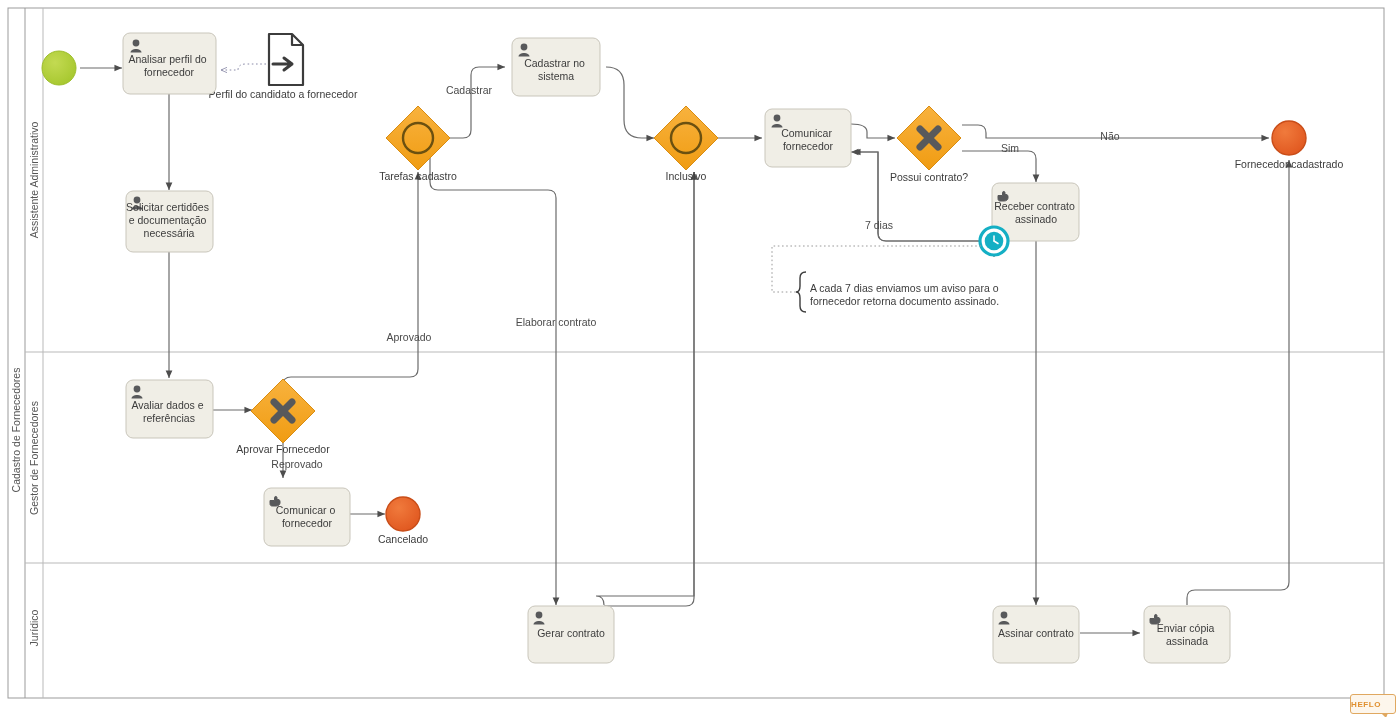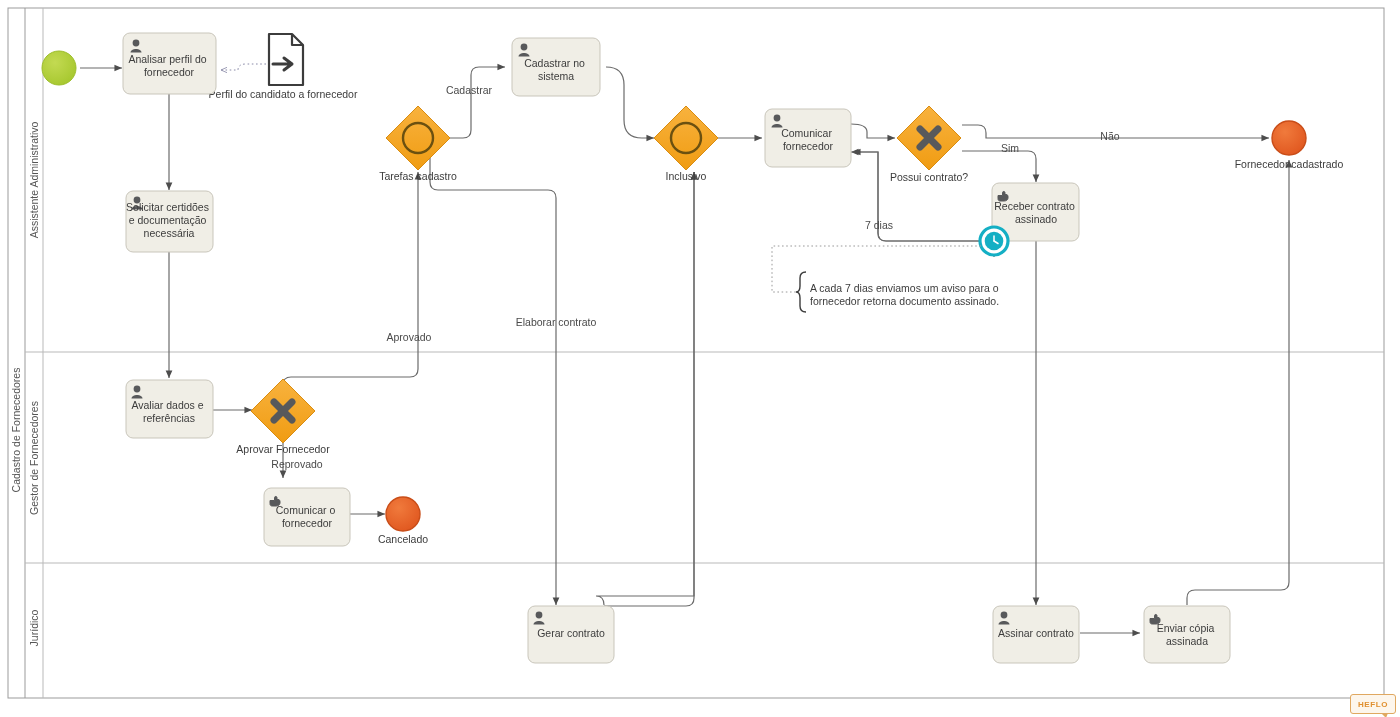--- a/index.html
+++ b/index.html
@@ -16,21 +16,21 @@
   .flow{fill:none;stroke:#6b6b6b;stroke-width:1.2;}
   .assoc{fill:none;stroke:#8a8aa8;stroke-width:1;stroke-dasharray:1.6 2.6;}
   .annline{fill:none;stroke:#9a9a9a;stroke-width:1;stroke-dasharray:1.6 2.6;}
   .poolline{fill:none;stroke:#9b9b9b;stroke-width:1;}
   .lanesep{fill:none;stroke:#b9b9b9;stroke-width:1;}
 
   .taskbox{fill:#f0eee6;stroke:#c9c6bb;stroke-width:1;}
 
   #heflo{position:absolute;right:4px;bottom:3px;width:44px;height:18px;
          border:1px solid #e0a860;border-radius:3px;background:#fdf6ec;
-         display:flex;align-items:center;justify-content:center;}
+         display:flex;align-items:center;}
   #heflo span{font-family:"Liberation Sans",sans-serif;font-size:8px;
          letter-spacing:.6px;color:#e09030;font-weight:bold;}
   #heflo:after{content:"";position:absolute;right:7px;bottom:-5px;width:0;height:0;
          border-left:5px solid transparent;border-right:2px solid transparent;
          border-top:5px solid #e0a860;}
 </style>
 </head>
 <body>
 
 <div id="stage">

